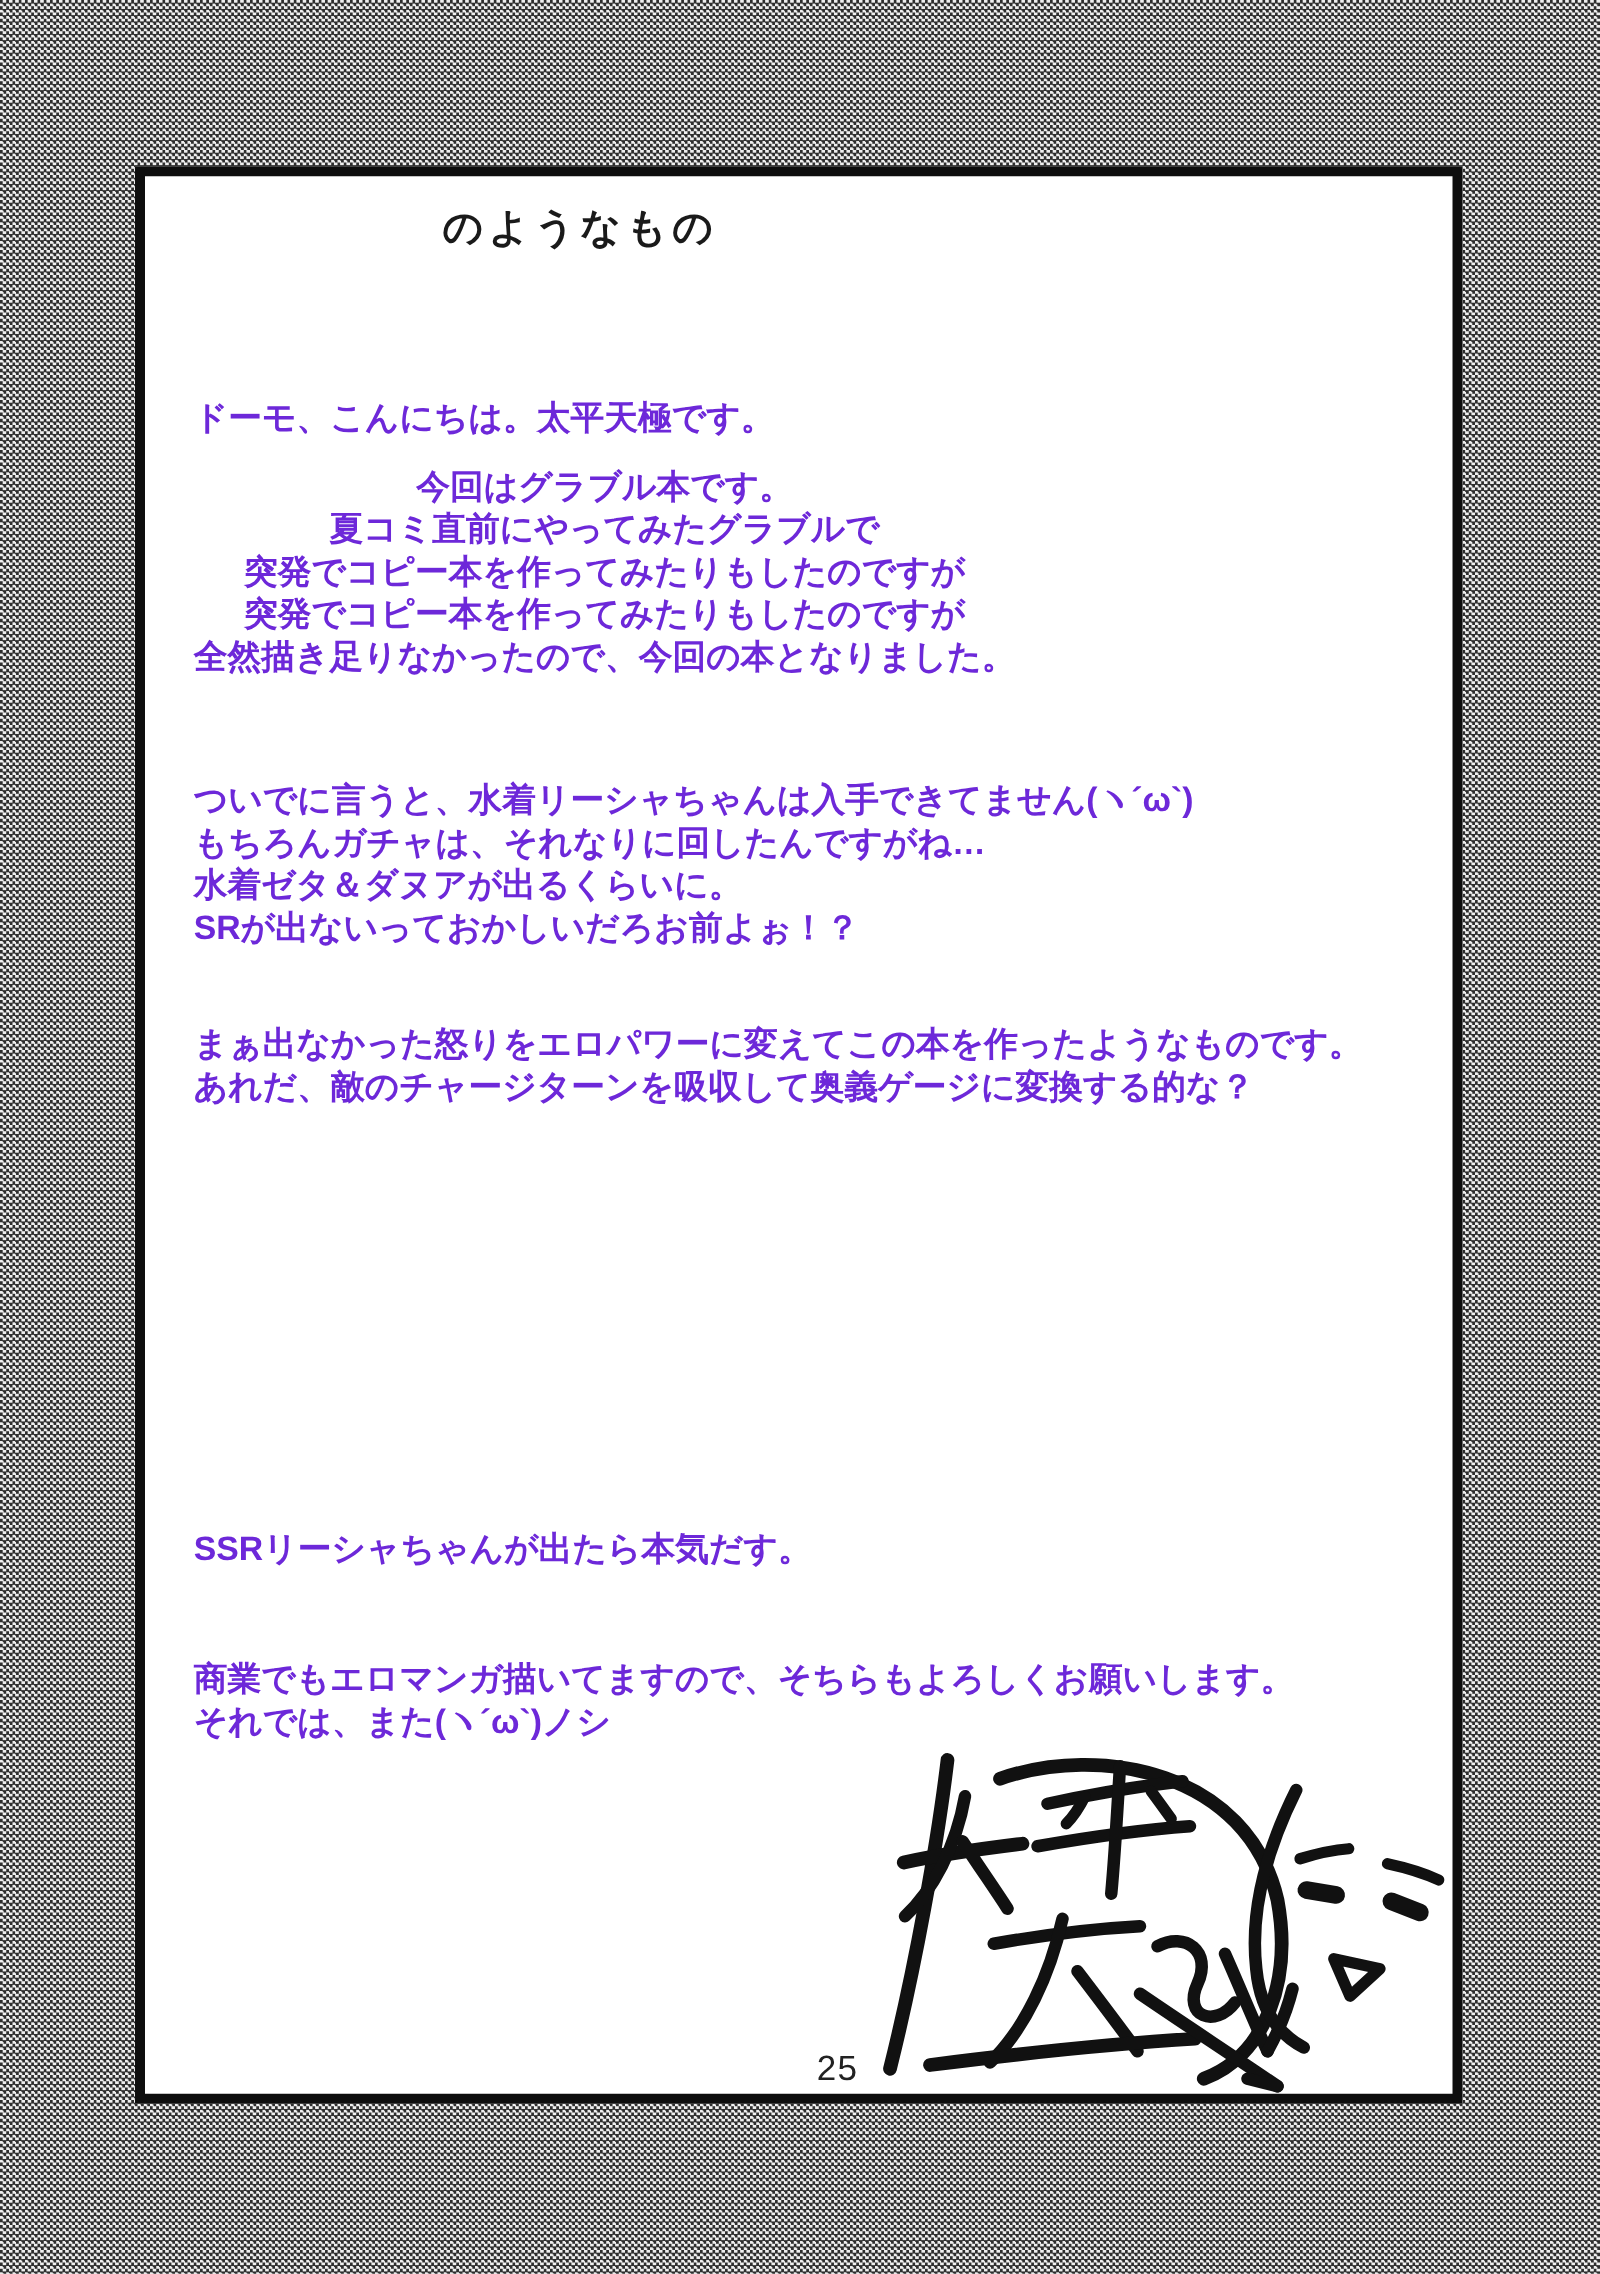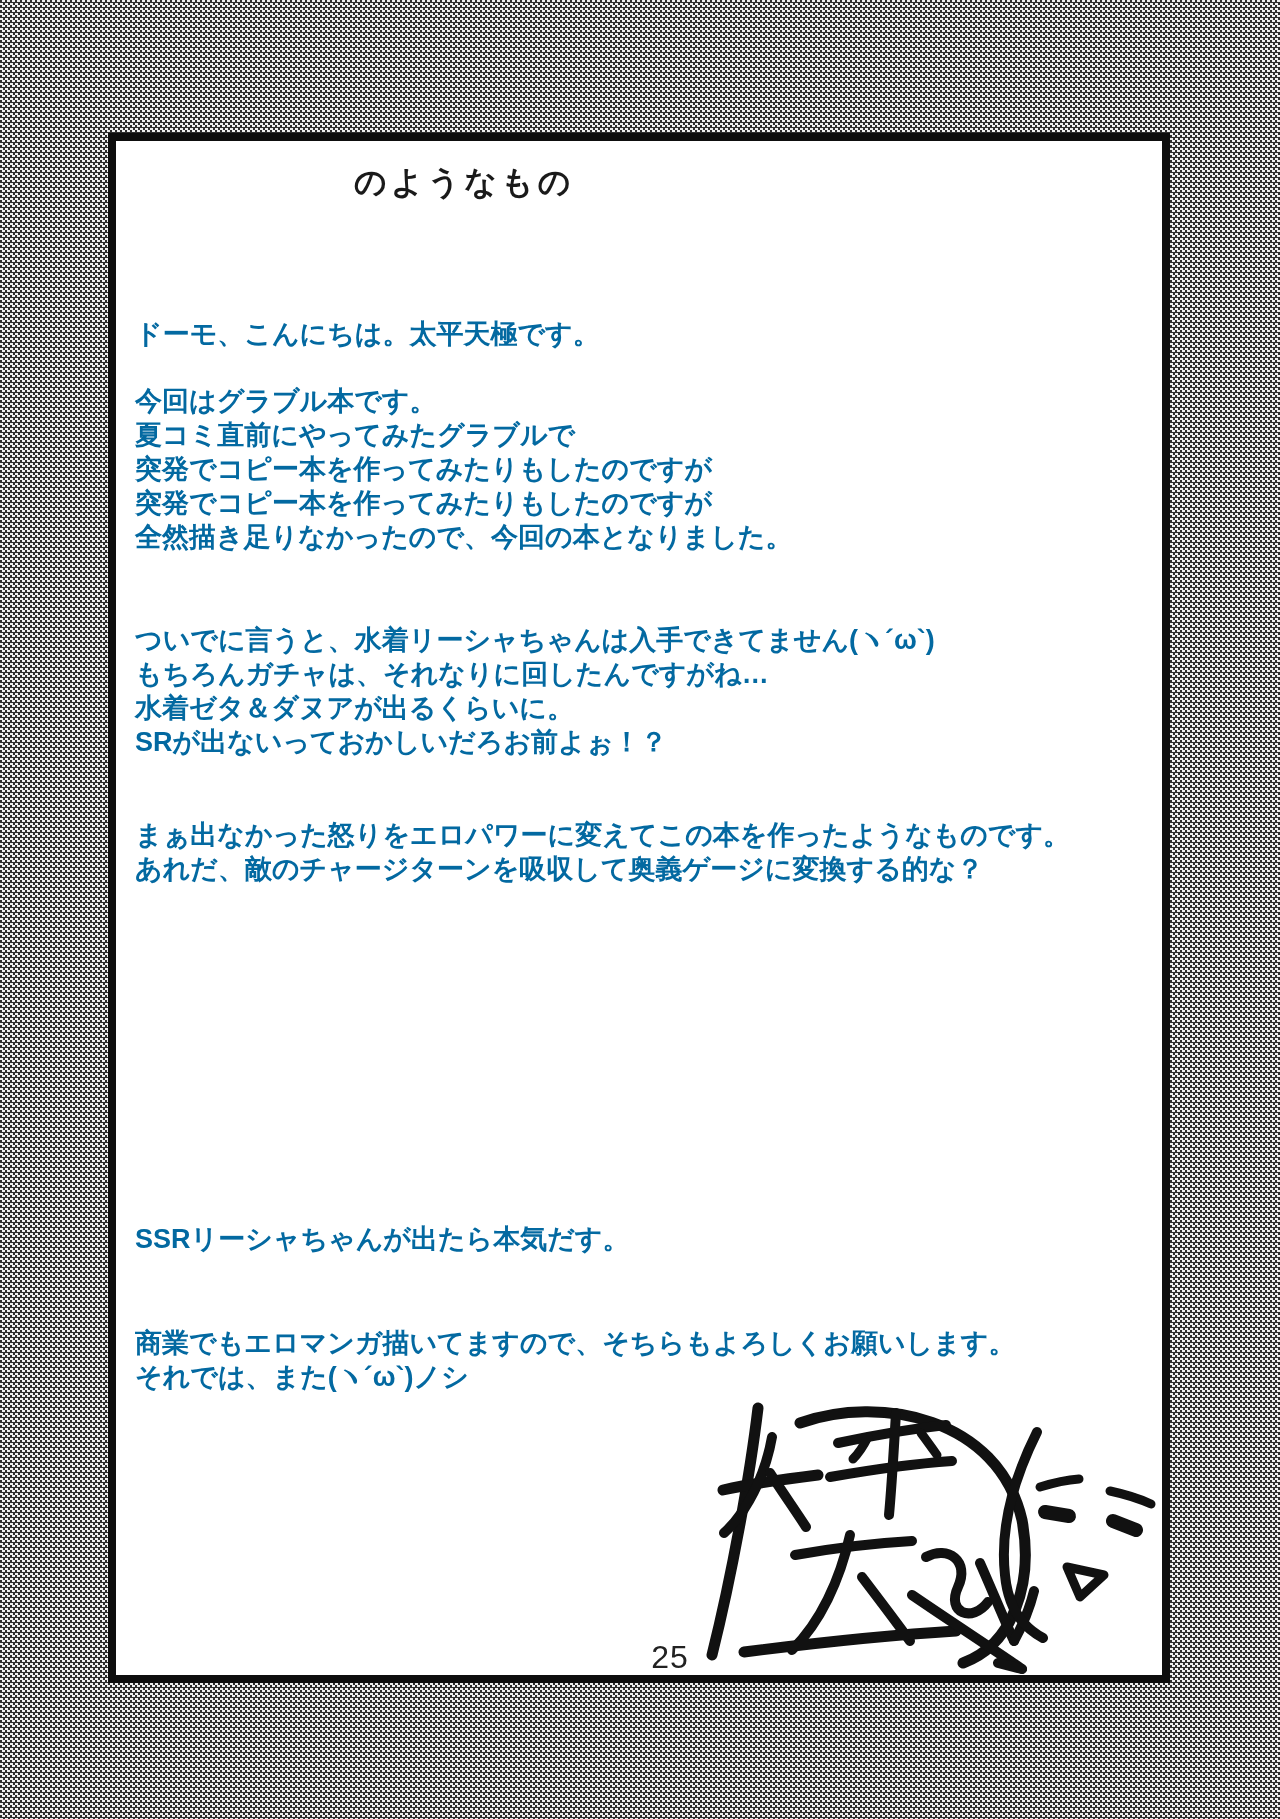--- a/index.html
+++ b/index.html
@@ -30,32 +30,32 @@
     letter-spacing:2px; line-height:1.1;
   }
   .title-suffix{
     font-family:"DejaVu Serif","Liberation Serif",serif;
     font-size:32px; font-weight:700; color:#1a1a1a;
     letter-spacing:4px;
   }
   .tblock{ position:absolute; left:19px; white-space:nowrap; }
   .tblock .line{
     font-size:27px; line-height:34px; font-weight:600;
-    color:#0369a1; letter-spacing:0px;
+    color:#6d28d9; letter-spacing:0px;margin-left:20px;
   }
   .b1{ top:176px; }
-  .b2{ top:243px; }
+  .b2{ top:231px;text-align:center; }
   .b3{ top:482px; }
   .b4{ top:677px; }
   .b5{ top:851px; }
   .b6{ top:1081px; }
   .b7{ top:1185px; }
   .page-number{
     position:absolute; left:494px; top:1498px; width:120px;
-    text-align:center; font-size:32px; color:#222; font-weight:400;
+    text-align:center; font-size:28px; color:#222; font-weight:400;
     letter-spacing:1px;
   }
   .signature-svg{ position:absolute; left:564px; top:1254px; width:480px; height:290px; }
   .sig-stroke{ fill:none; stroke:#111; stroke-linecap:round; stroke-linejoin:round; }
 </style>
 </head>
 <body>
 
 <div class="page">
   <div class="page-inner">

